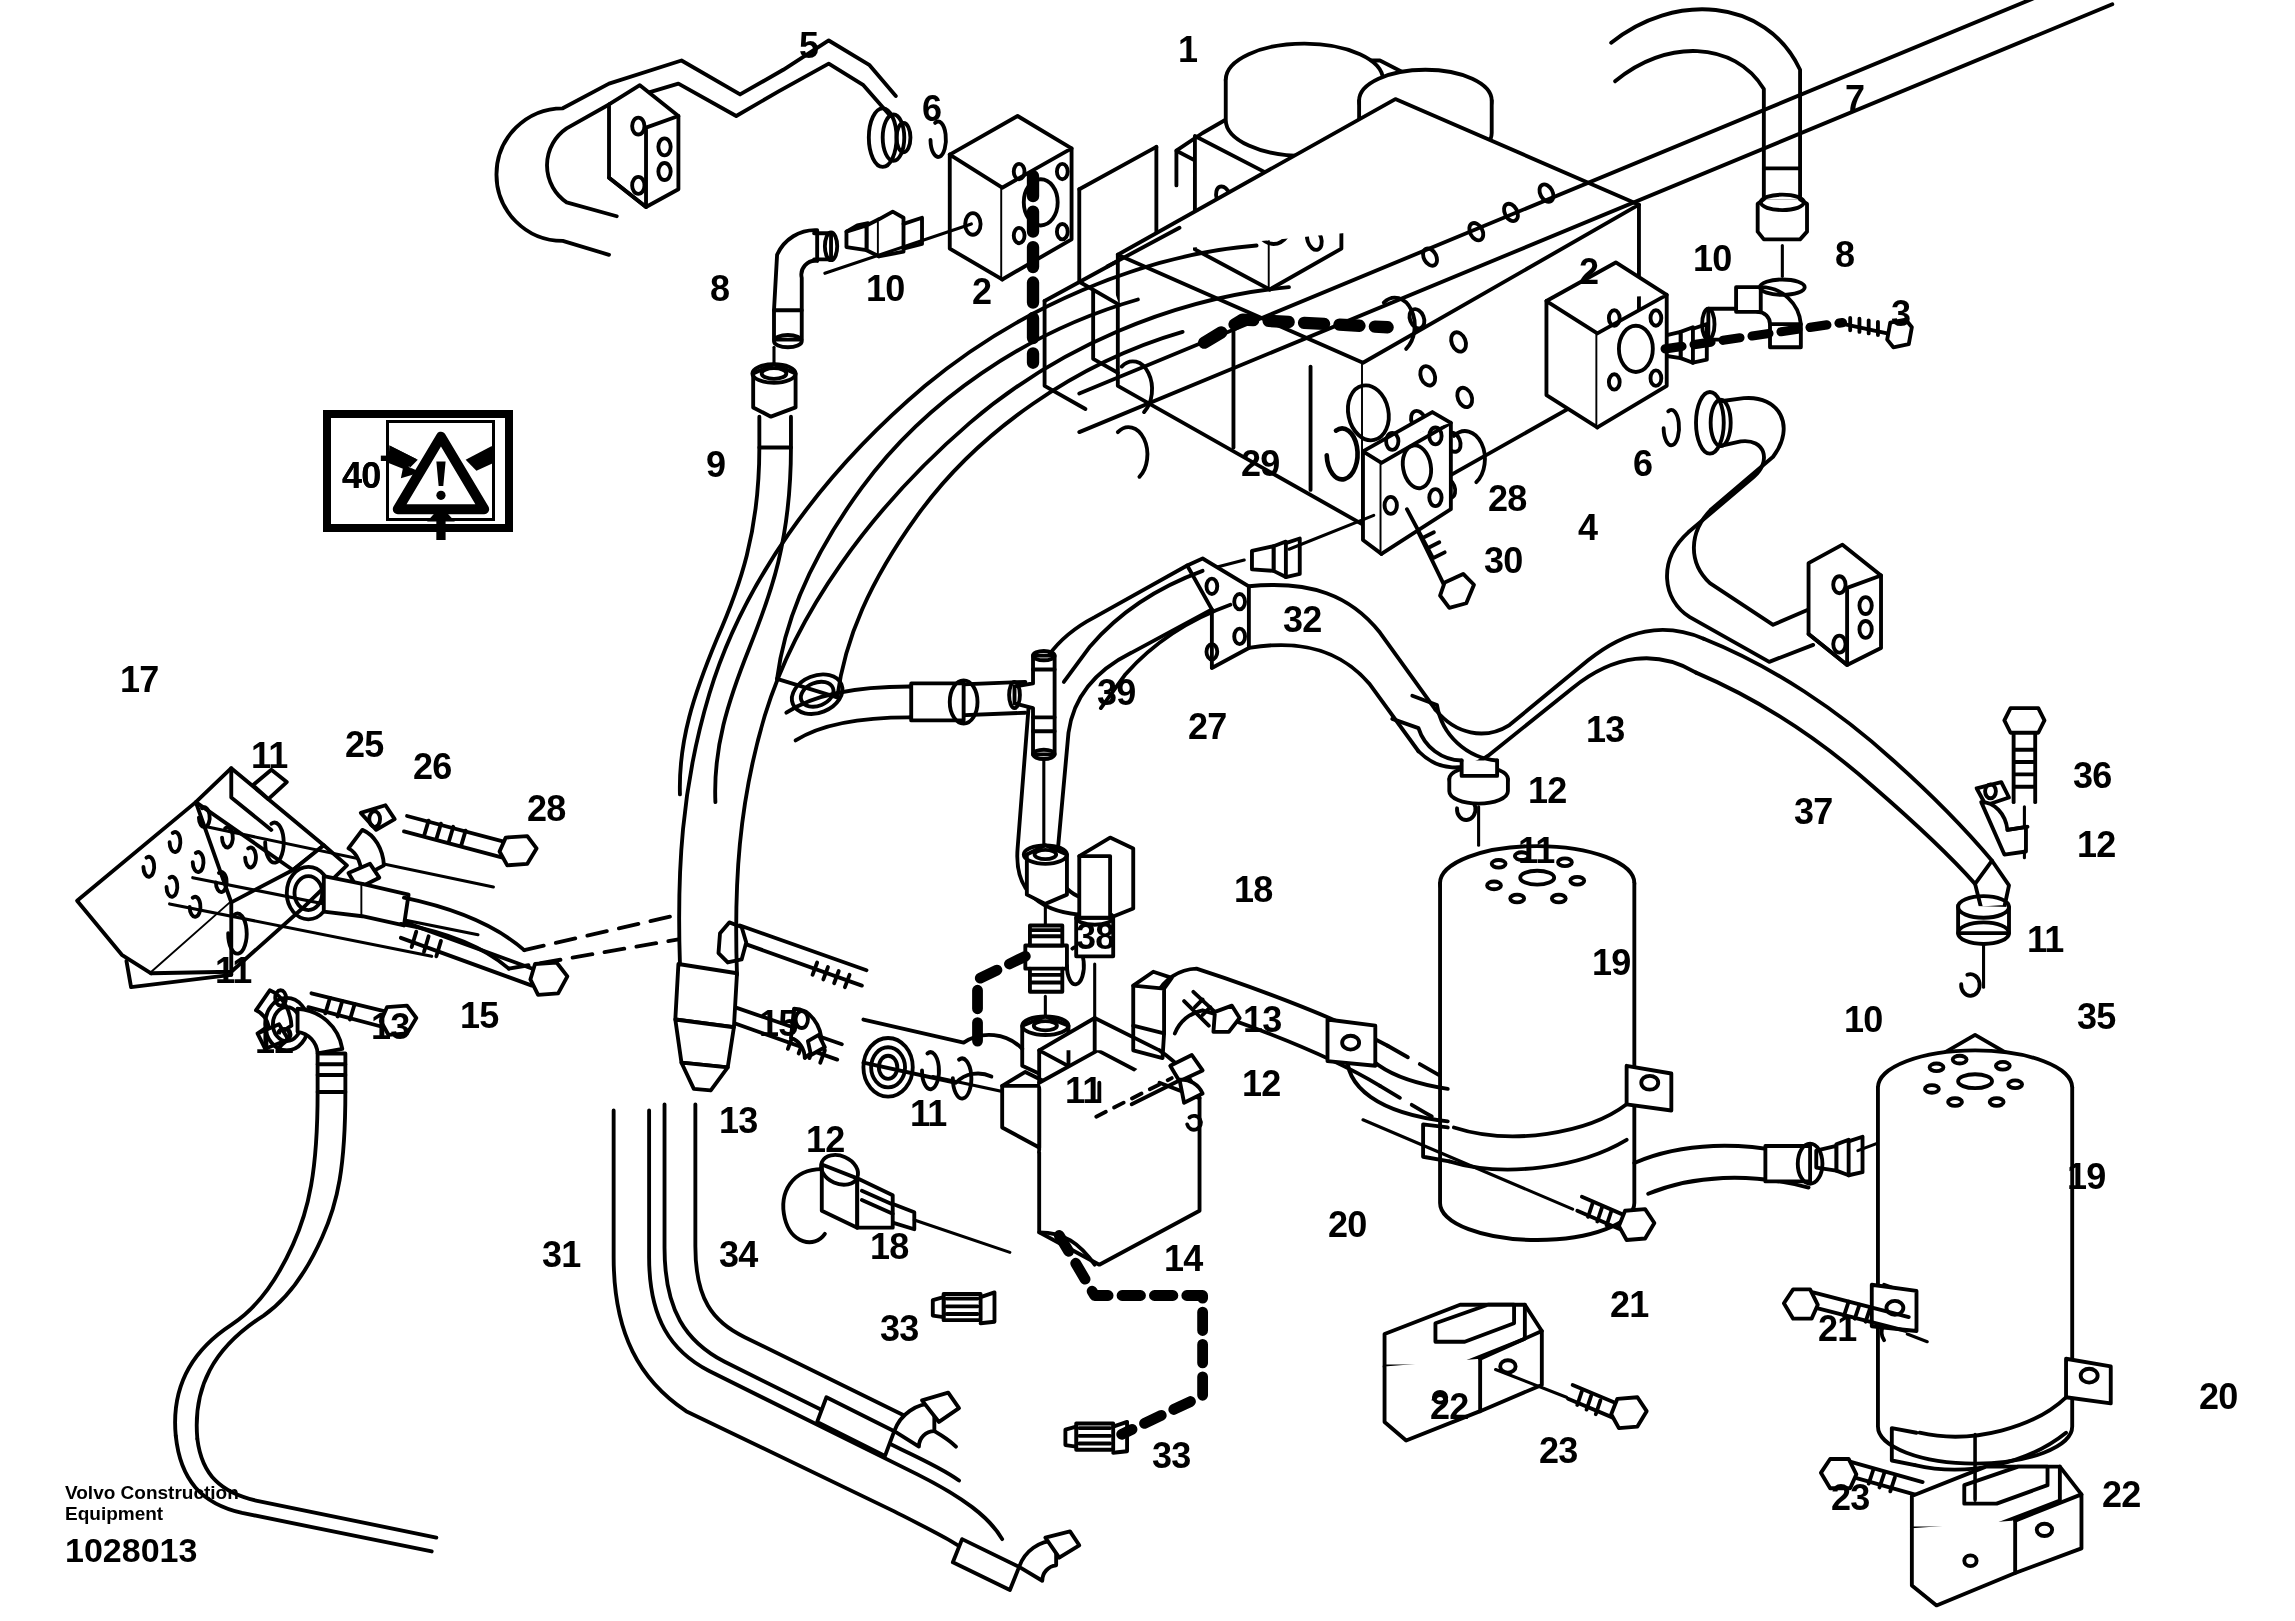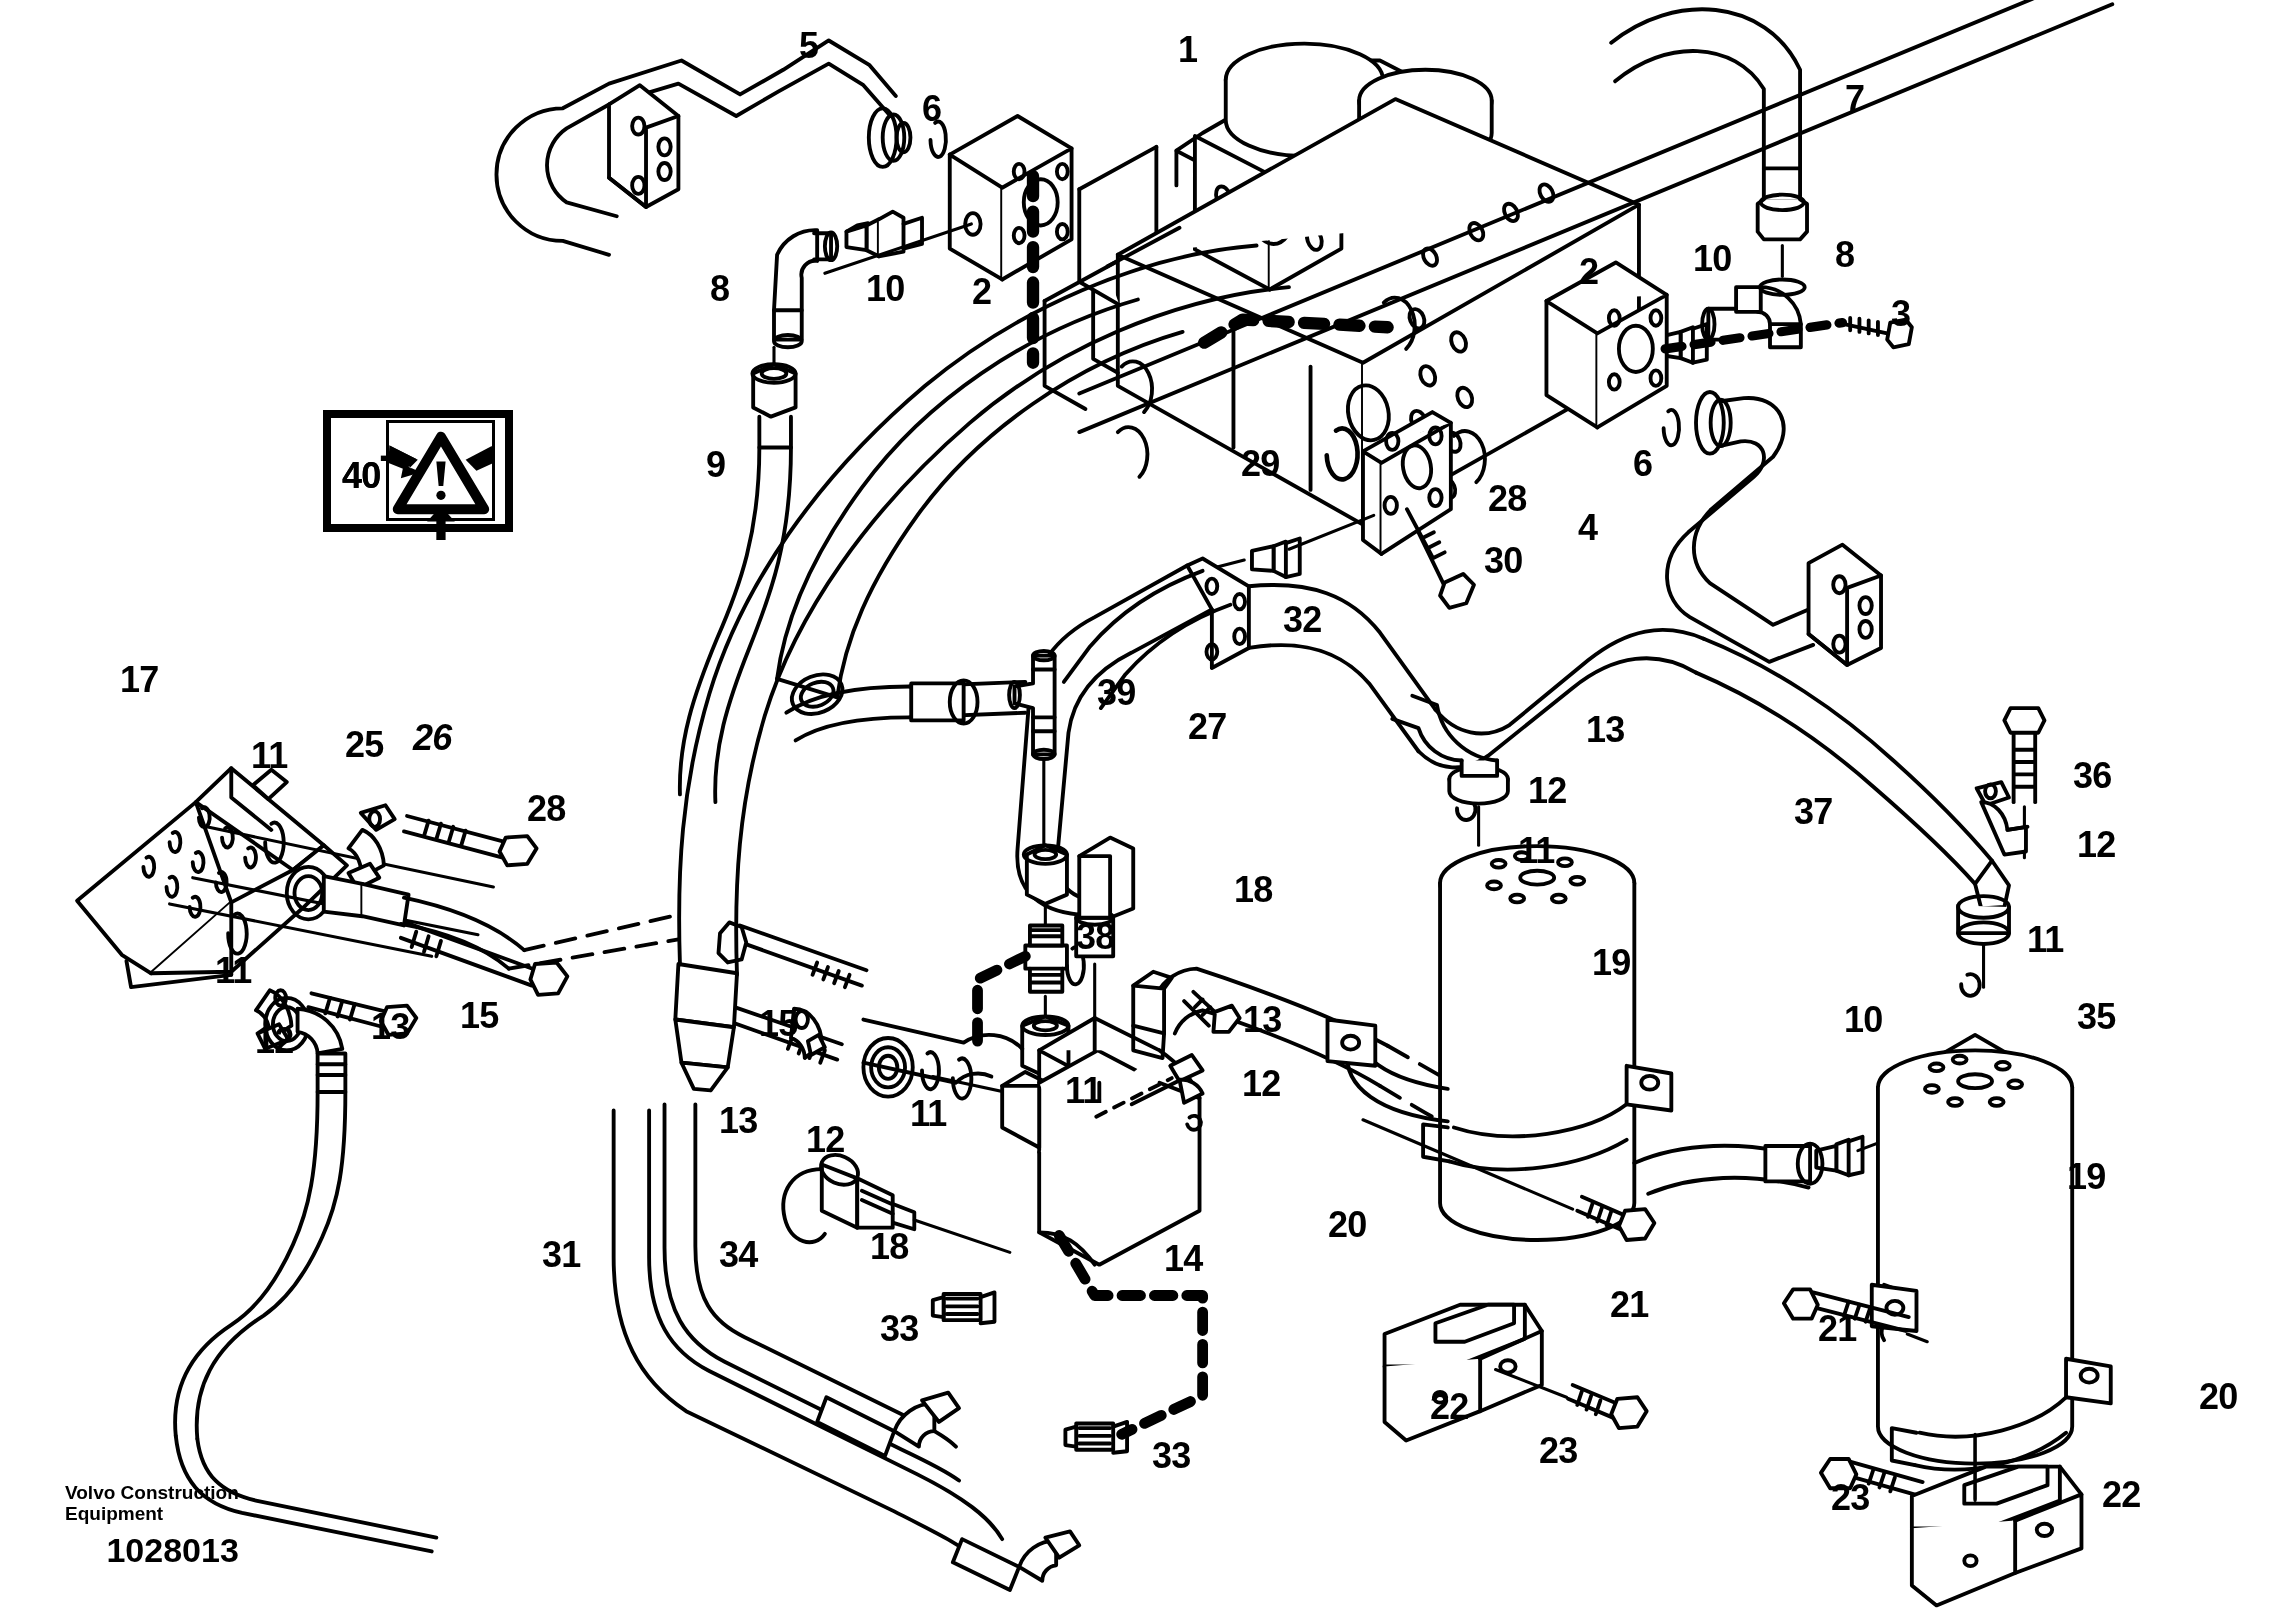--- a/index.html
+++ b/index.html
@@ -20,21 +20,21 @@
   #footer{
     position:absolute;
     left:65px; top:1482px;
     font-family:"Liberation Sans",sans-serif;
     color:#000;
   }
   #footer .brand{
     font-size:19px;font-weight:bold;text-align:left;line-height:1.12;
   }
   #footer .docnum{
-    font-size:34px;font-weight:bold;text-align:right;margin-top:6.2px;letter-spacing:0px;
+    font-size:34px;font-weight:bold;text-align:left;margin-top:6.2px;letter-spacing:0px;
   }
   #warn-box{
     position:absolute;left:323px;top:410px;width:190px;height:122px;
     border:8.5px solid #000;background:#fff;box-sizing:border-box;
   }
   #warn-inner{
     position:absolute;left:386px;top:420px;width:109px;height:101px;
     border:3.1px solid #000;background:#fff;box-sizing:border-box;
   }
 </style>
@@ -813,21 +813,21 @@
       <div class="callout" style="left: 1484px; top: 543px;">30</div>
       <div class="callout" style="left: 342px; top: 458px;">40</div>
       <div class="callout" style="left: 1283px; top: 602px;">32</div>
       <div class="callout" style="left: 1097px; top: 675px;">39</div>
       <div class="callout" style="left: 1586px; top: 712px;">13</div>
       <div class="callout" style="left: 1188px; top: 709px;">27</div>
       <div class="callout" style="left: 2073px; top: 758px;">36</div>
       <div class="callout" style="left: 120px; top: 662px;">17</div>
       <div class="callout" style="left: 251px; top: 738px;">11</div>
       <div class="callout" style="left: 345px; top: 727px;">25</div>
-      <div class="callout" style="left: 413px; top: 720px; font-style: italic;">26</div>
+      <div class="callout" style="left: 413px; top: 749px;">26</div>
       <div class="callout" style="left: 527px; top: 791px;">28</div>
       <div class="callout" style="left: 1528px; top: 773px;">12</div>
       <div class="callout" style="left: 1794px; top: 794px;">37</div>
       <div class="callout" style="left: 2077px; top: 827px;">12</div>
       <div class="callout" style="left: 1518px; top: 833px;">11</div>
       <div class="callout" style="left: 2027px; top: 922px;">11</div>
       <div class="callout" style="left: 1234px; top: 872px;">18</div>
       <div class="callout" style="left: 1592px; top: 945px;">19</div>
       <div class="callout" style="left: 215px; top: 953px;">11</div>
       <div class="callout" style="left: 255px; top: 1023px;">12</div>

